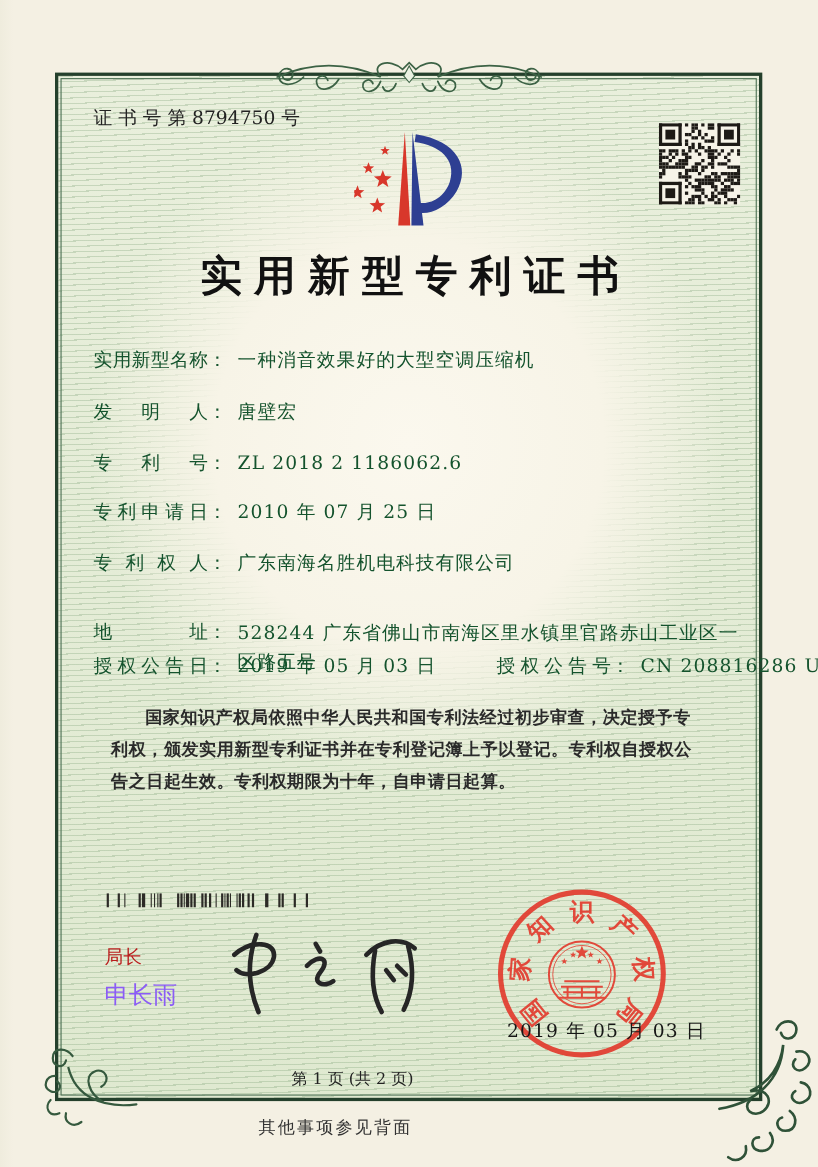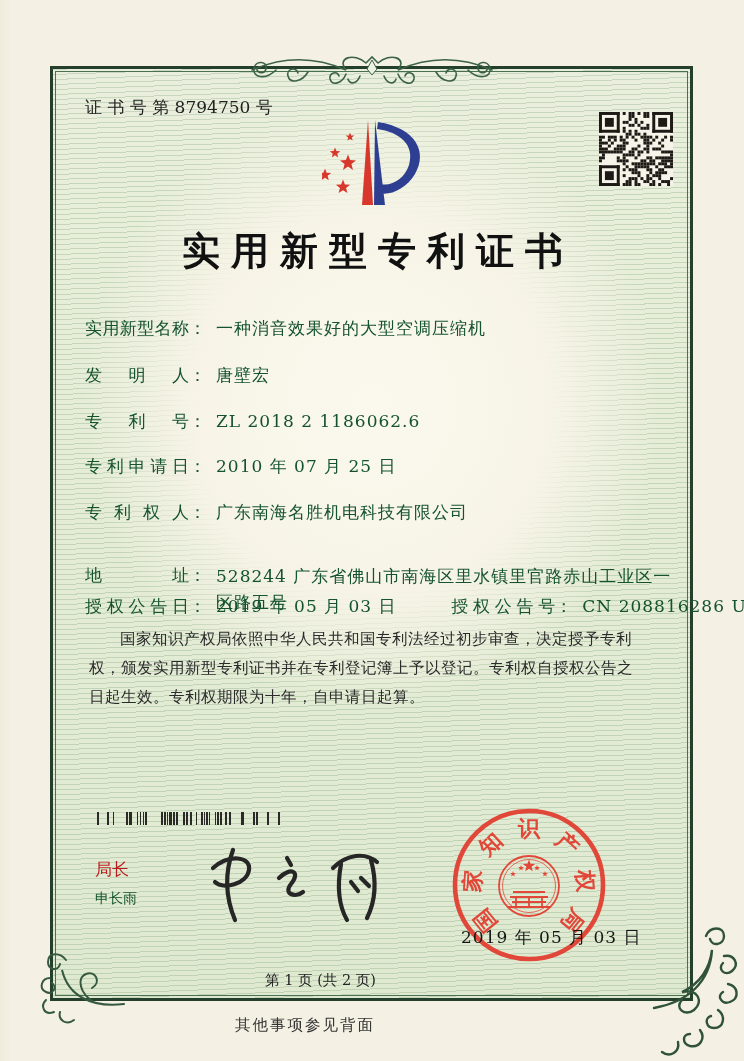--- a/index.html
+++ b/index.html
@@ -21,24 +21,24 @@
   .abs{position:absolute;}
   .cert-no{left:85px;top:96px;font-size:17px;color:#222;text-align:center;}
   .title{left:0;top:226px;width:744px;text-align:center;font-size:38px;font-weight:bold;
          letter-spacing:11px;margin-left:6px;color:#111;}
   .field-row{left:85px;font-size:17px;color:#14532d;line-height:24px;white-space:nowrap;}
   .flabel{display:inline-block;width:104px;text-align:justify;text-align-last:justify;vertical-align:top;}
   .fcolon{display:inline-block;vertical-align:top;margin-right:10px;}
   .fvalue{display:inline-block;vertical-align:top;letter-spacing:1px;}
   .fvalue.wrap{white-space:normal;width:462px;line-height:26px;}
   .paras{left:85px;top:621px;width:566px;font-size:15.5px;line-height:29px;color:#2a2a2a;}
-  .paras p{margin:4px;text-indent:2em;letter-spacing:0.5px;}
+  .paras p{margin:16px;text-indent:2em;letter-spacing:0.5px;font-weight:bold;}
   .barcode{left:95px;top:812px;width:190px;height:13px;}
   .sig-title{left:95px;top:858px;font-size:17px;font-family:"DejaVu Sans","Liberation Sans",sans-serif;color:#b91c1c;}
-  .sig-name{left:95px;top:890px;font-size:14px;font-family:"DejaVu Sans","Liberation Sans",sans-serif;color:#14532d;}
+  .sig-name{left:95px;top:890px;font-size:22px;font-family:"DejaVu Sans","Liberation Sans",sans-serif;color:#8b5cf6;}
   .signature{left:195px;top:838px;}
   .seal{left:450px;top:806px;}
   .seal-date{left:461px;top:926px;font-size:17px;color:#161616;letter-spacing:1px;}
   .page-num{left:0;top:971px;width:641px;text-align:center;font-size:14.5px;color:#222;}
   .back-note{left:0;top:1015px;width:610px;text-align:center;font-size:15.5px;color:#333;letter-spacing:2px;}
   .ornament{pointer-events:none;}
 </style>
 </head>
 <body>
 

